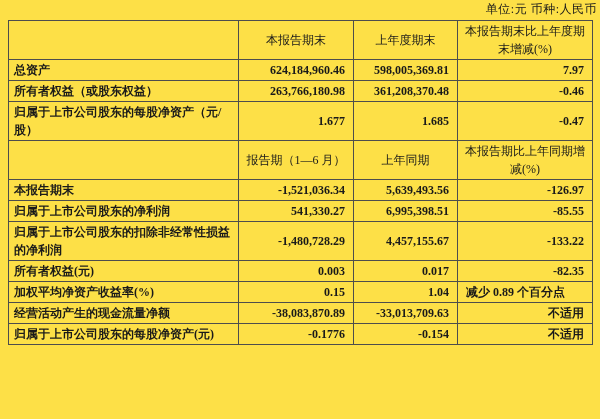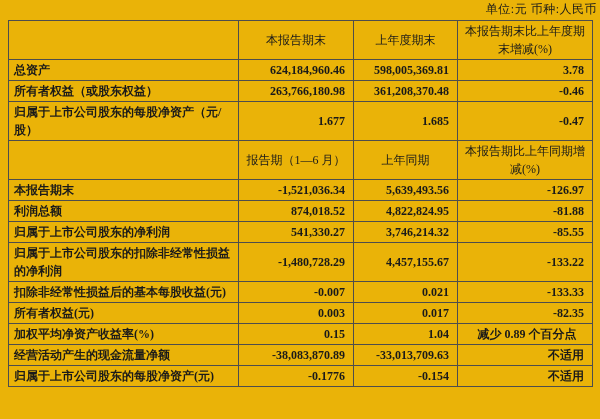--- a/index.html
+++ b/index.html
@@ -1,19 +1,19 @@
 <!DOCTYPE html>
 <html><head>
 <meta charset="utf-8">
 <style>
   html,body{margin:0;padding:0;background:#fff;}
   .page{
     position:relative;
     width:600px;height:419px;
-    background:#eab308;
+    background:#fde047;
     font-family:"Liberation Serif","DejaVu Serif",serif;
     color:#1a1a1a;
     overflow:hidden;
   }
   .unit-label{
     position:absolute;
     top:1px;right:3px;
     font-size:12px;
     letter-spacing:0.5px;
     white-space:nowrap;
@@ -31,21 +31,21 @@
     border:1px solid #4d4d4d;
     vertical-align:middle;
     line-height:1.5;
     overflow:hidden;
   }
   tr.hdr-row{height:35px;}
   tr.data-row{height:20px;font-weight:bold;}
   td.hdr{text-align:center;padding:1px 4px;line-height:1.35;}
   td.label{text-align:left;padding:1px 5px;}
   td.num{text-align:right;padding:1px 8px 1px 18px;}
-  td.txt-left{text-align:center;padding:1px 4px 1px 8px;}
+  td.txt-left{text-align:left;padding:1px 4px 1px 8px;}
 </style>
 </head>
 <body>
 
 <div class="page">
 
   <div class="unit-label">单位:元 币种:人民币</div>
 
   <table class="fin">
     <colgroup>
@@ -60,21 +60,21 @@
       <td class="hdr"></td>
       <td class="hdr">本报告期末</td>
       <td class="hdr">上年度期末</td>
       <td class="hdr">本报告期末比上年度期末增减(%)</td>
     </tr>
 
     <tr class="data-row">
       <td class="label">总资产</td>
       <td class="num">624,184,960.46</td>
       <td class="num">598,005,369.81</td>
-      <td class="num">3.78</td>
+      <td class="num">7.97</td>
     </tr>
     <tr class="data-row">
       <td class="label">所有者权益（或股东权益）</td>
       <td class="num">263,766,180.98</td>
       <td class="num">361,208,370.48</td>
       <td class="num">-0.46</td>
     </tr>
     <tr class="data-row">
       <td class="label">归属于上市公司股东的每股净资产（元/股）</td>
       <td class="num">1.677</td>
@@ -89,42 +89,30 @@
       <td class="hdr">本报告期比上年同期增减(%)</td>
     </tr>
 
     <tr class="data-row">
       <td class="label">本报告期末</td>
       <td class="num">-1,521,036.34</td>
       <td class="num">5,639,493.56</td>
       <td class="num">-126.97</td>
     </tr>
     <tr class="data-row">
-      <td class="label">利润总额</td>
-      <td class="num">874,018.52</td>
-      <td class="num">4,822,824.95</td>
-      <td class="num">-81.88</td>
-    </tr>
-    <tr class="data-row">
       <td class="label">归属于上市公司股东的净利润</td>
       <td class="num">541,330.27</td>
-      <td class="num">3,746,214.32</td>
+      <td class="num">6,995,398.51</td>
       <td class="num">-85.55</td>
     </tr>
     <tr class="data-row">
       <td class="label">归属于上市公司股东的扣除非经常性损益的净利润</td>
       <td class="num">-1,480,728.29</td>
       <td class="num">4,457,155.67</td>
       <td class="num">-133.22</td>
-    </tr>
-    <tr class="data-row">
-      <td class="label">扣除非经常性损益后的基本每股收益(元)</td>
-      <td class="num">-0.007</td>
-      <td class="num">0.021</td>
-      <td class="num">-133.33</td>
     </tr>
     <tr class="data-row">
       <td class="label">所有者权益(元)</td>
       <td class="num">0.003</td>
       <td class="num">0.017</td>
       <td class="num">-82.35</td>
     </tr>
     <tr class="data-row">
       <td class="label">加权平均净资产收益率(%)</td>
       <td class="num">0.15</td>

